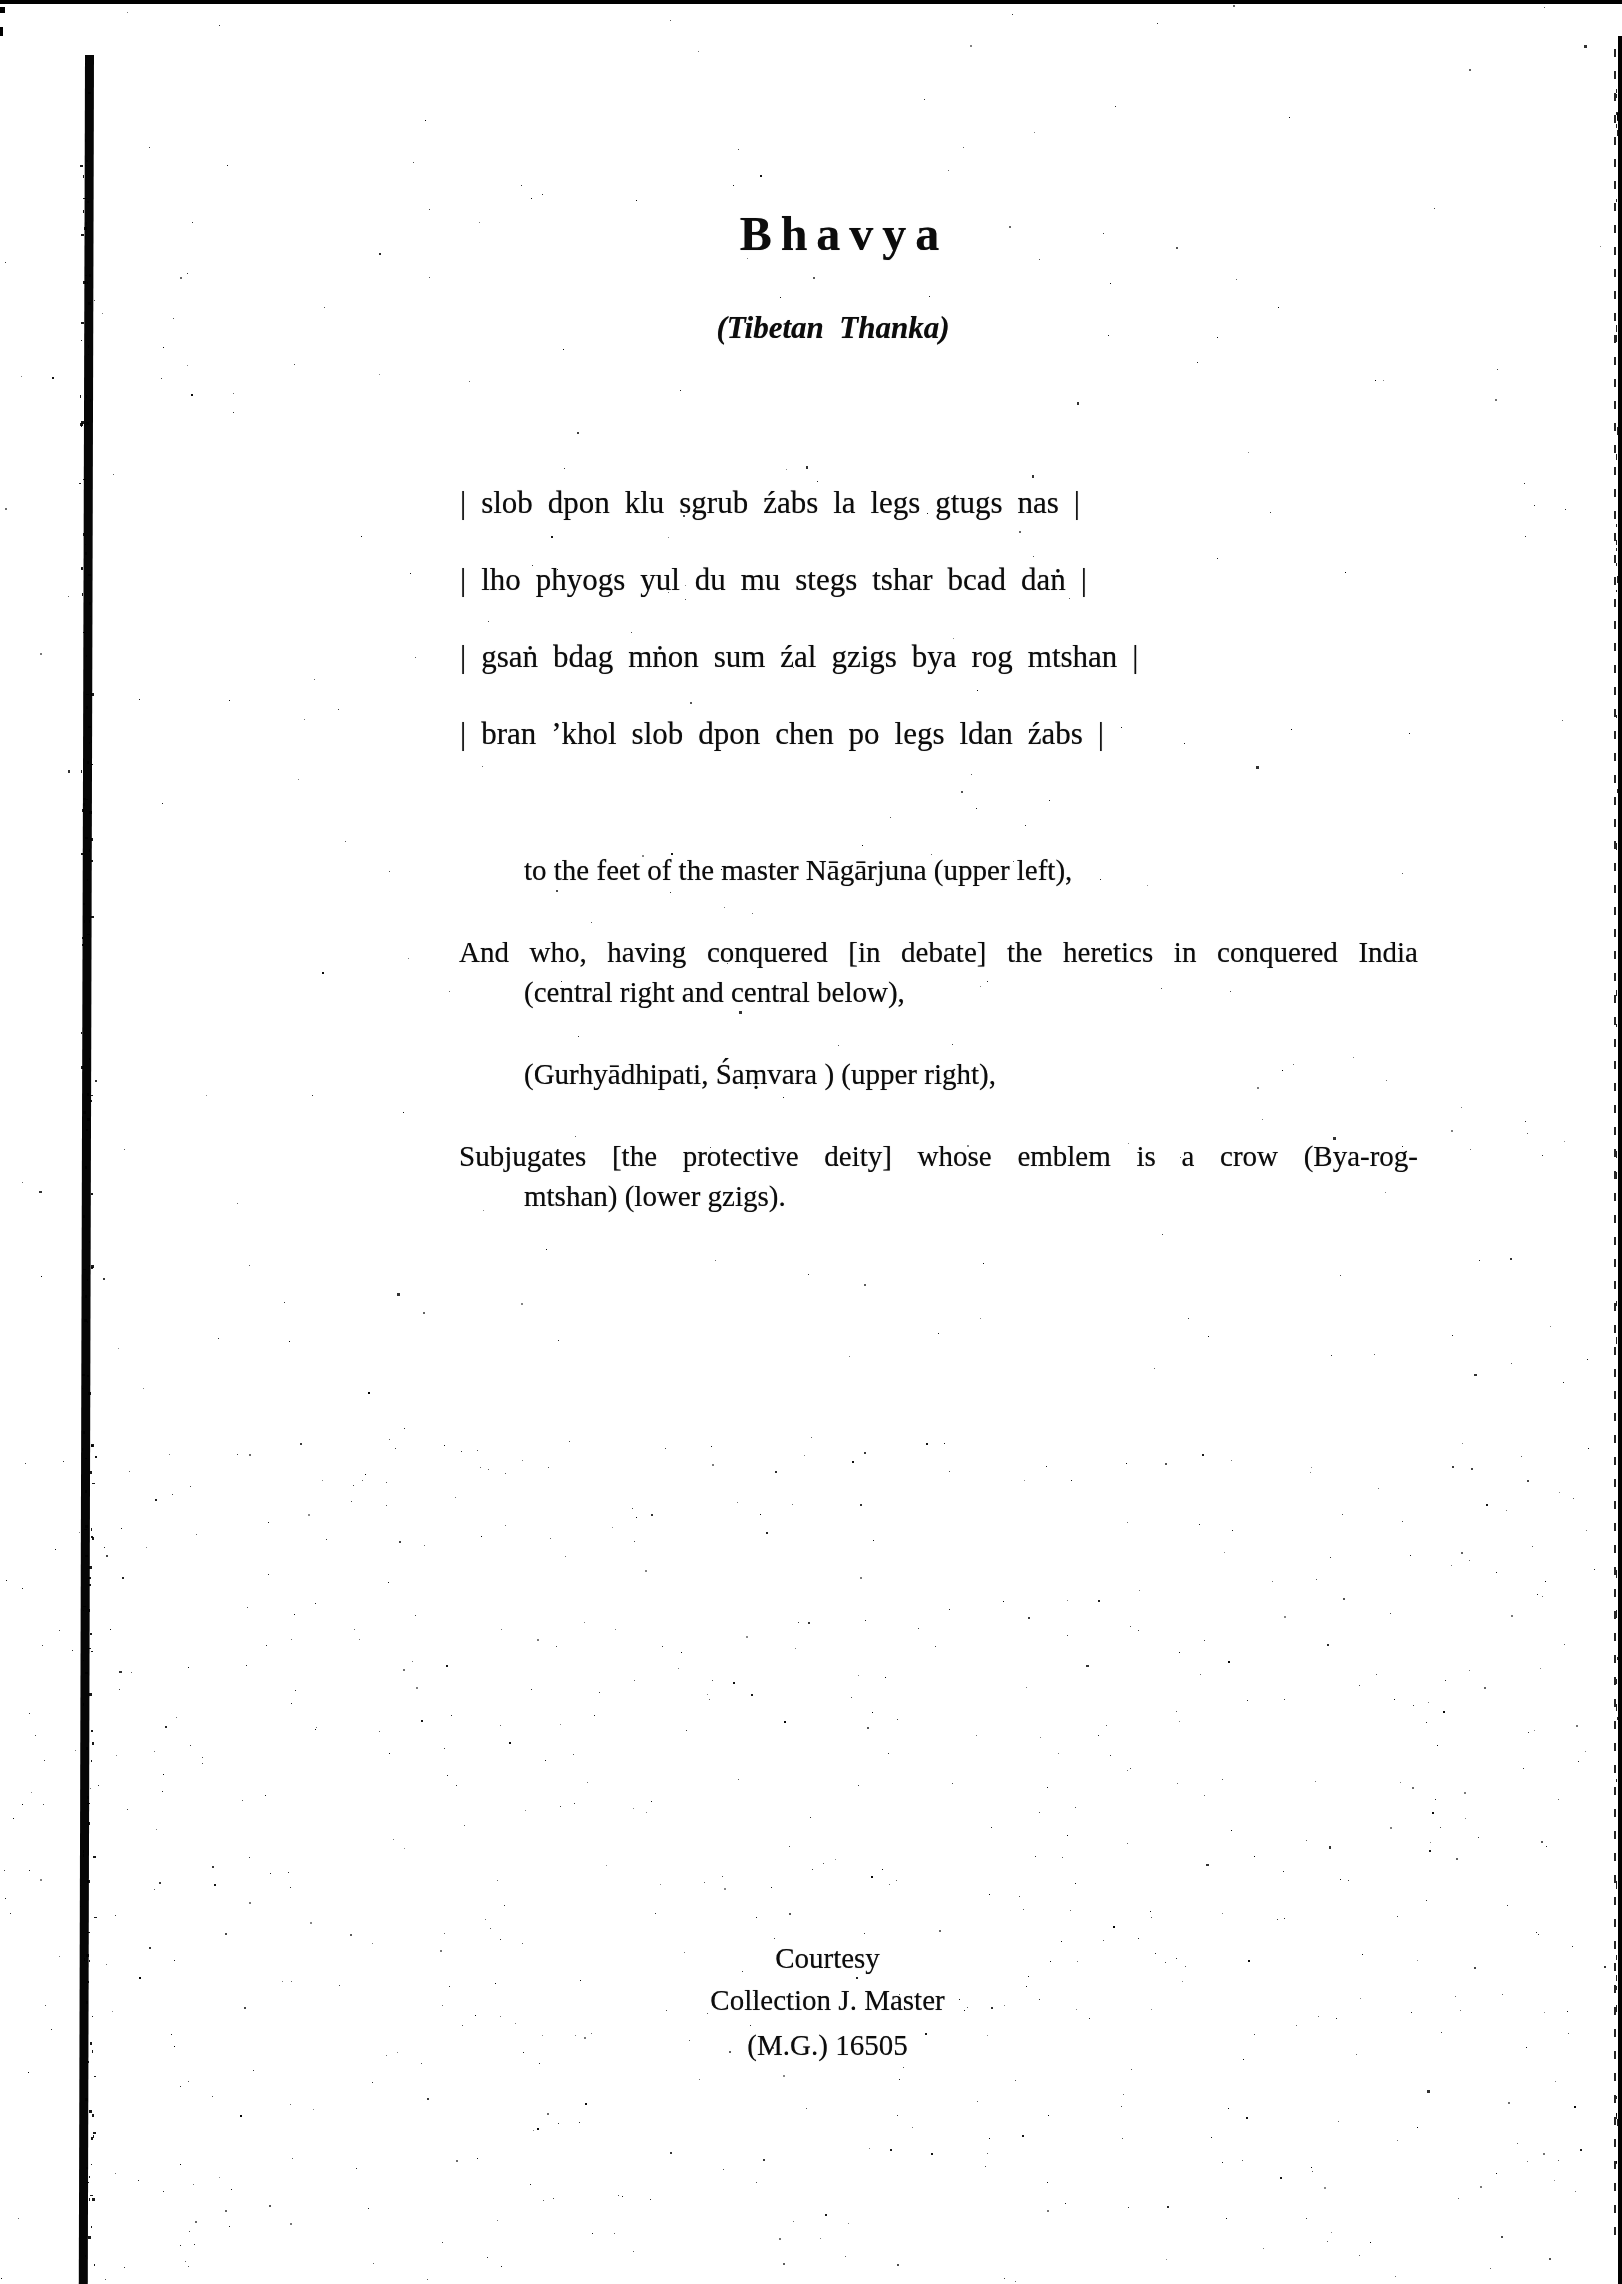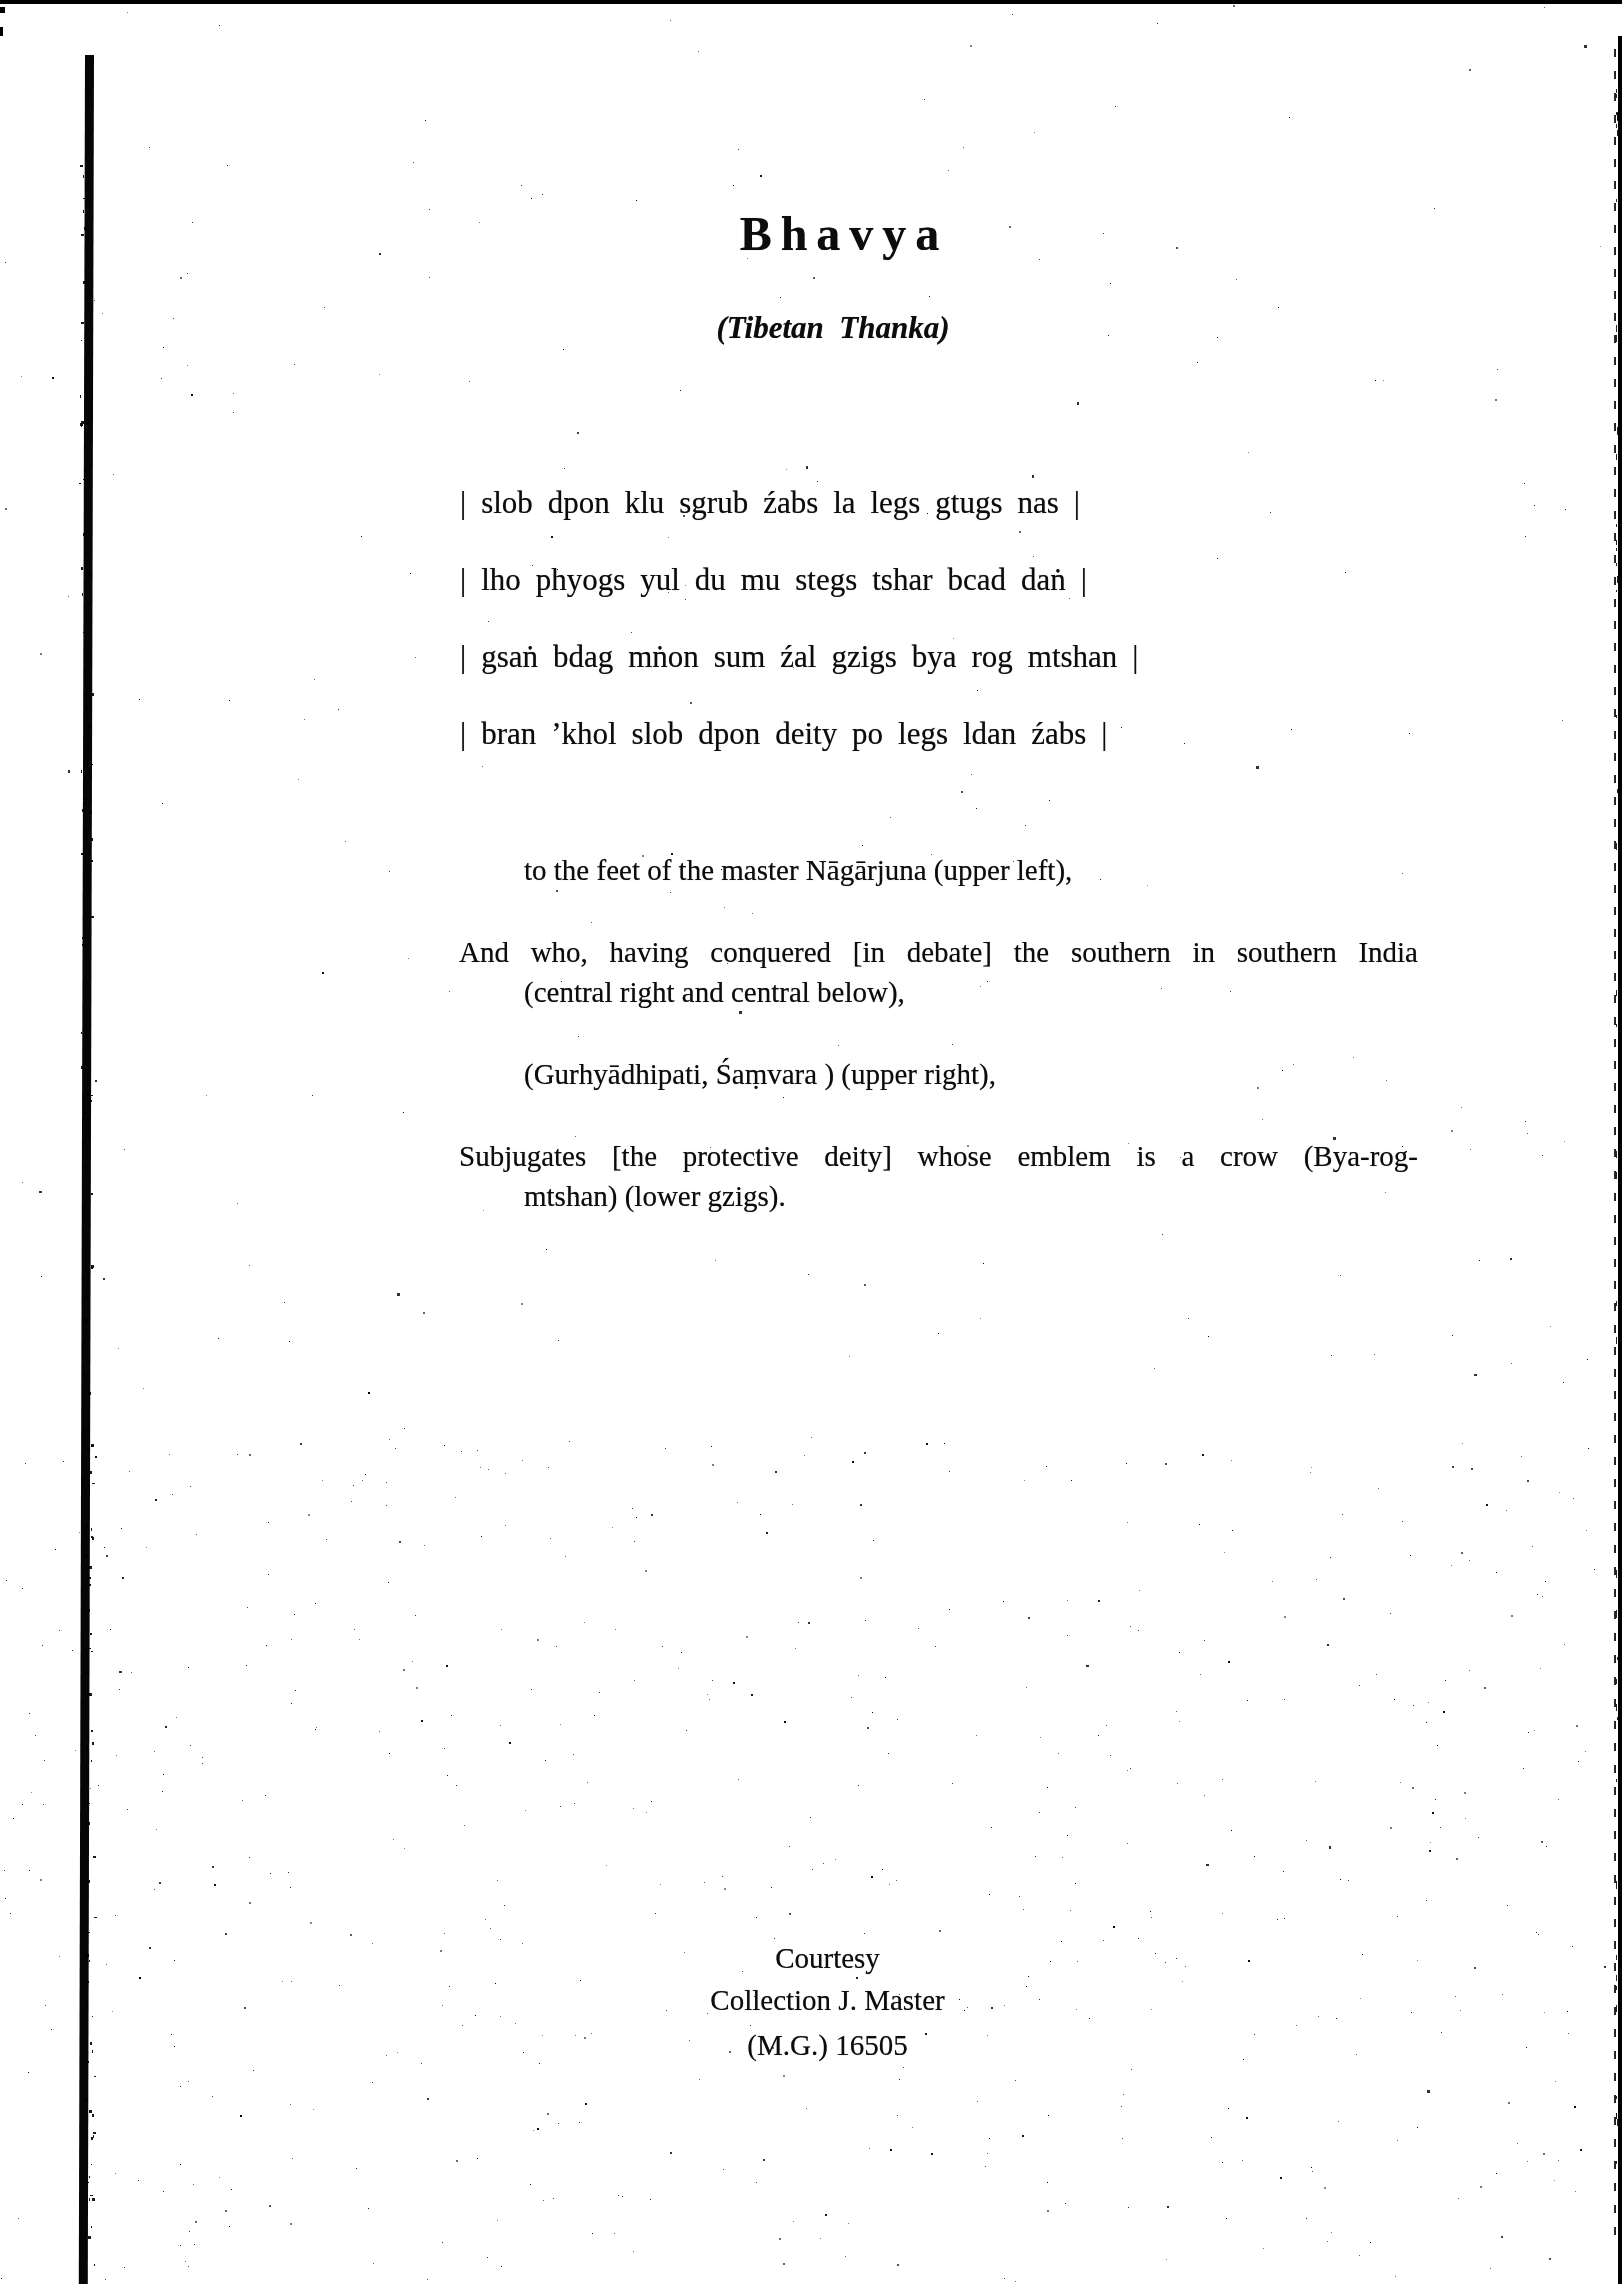--- a/index.html
+++ b/index.html
@@ -67,29 +67,29 @@
   <div class="right-strip"></div>
   <div class="right-dashes"></div>
 
   <div class="title txt">Bhavya</div>
   <div class="subtitle txt">(Tibetan  Thanka)</div>
 
   <div class="verse txt">
     <div>| slob dpon klu sgrub źabs la legs gtugs nas |</div>
     <div>| lho phyogs yul du mu stegs tshar bcad daṅ |</div>
     <div>| gsaṅ bdag mṅon sum źal gzigs bya rog mtshan |</div>
-    <div>| bran ’khol slob dpon deity po legs ldan źabs |</div>
+    <div>| bran ’khol slob dpon chen po legs ldan źabs |</div>
   </div>
 
   <div class="translation txt">
     <div class="para">
       <div class="cont">to the feet of the master Nāgārjuna (upper left),</div>
     </div>
     <div class="para">
-      <div class="first">And who, having conquered [in debate] the southern in southern India</div>
+      <div class="first">And who, having conquered [in debate] the heretics in conquered India</div>
       <div class="cont">(central right and central below),</div>
     </div>
     <div class="para">
       <div class="cont">(Gurhyādhipati, Śaṃvara ) (upper right),</div>
     </div>
     <div class="para">
       <div class="first">Subjugates [the protective deity] whose emblem is a crow (Bya-rog-</div>
       <div class="cont">mtshan) (lower gzigs).</div>
     </div>
   </div>

